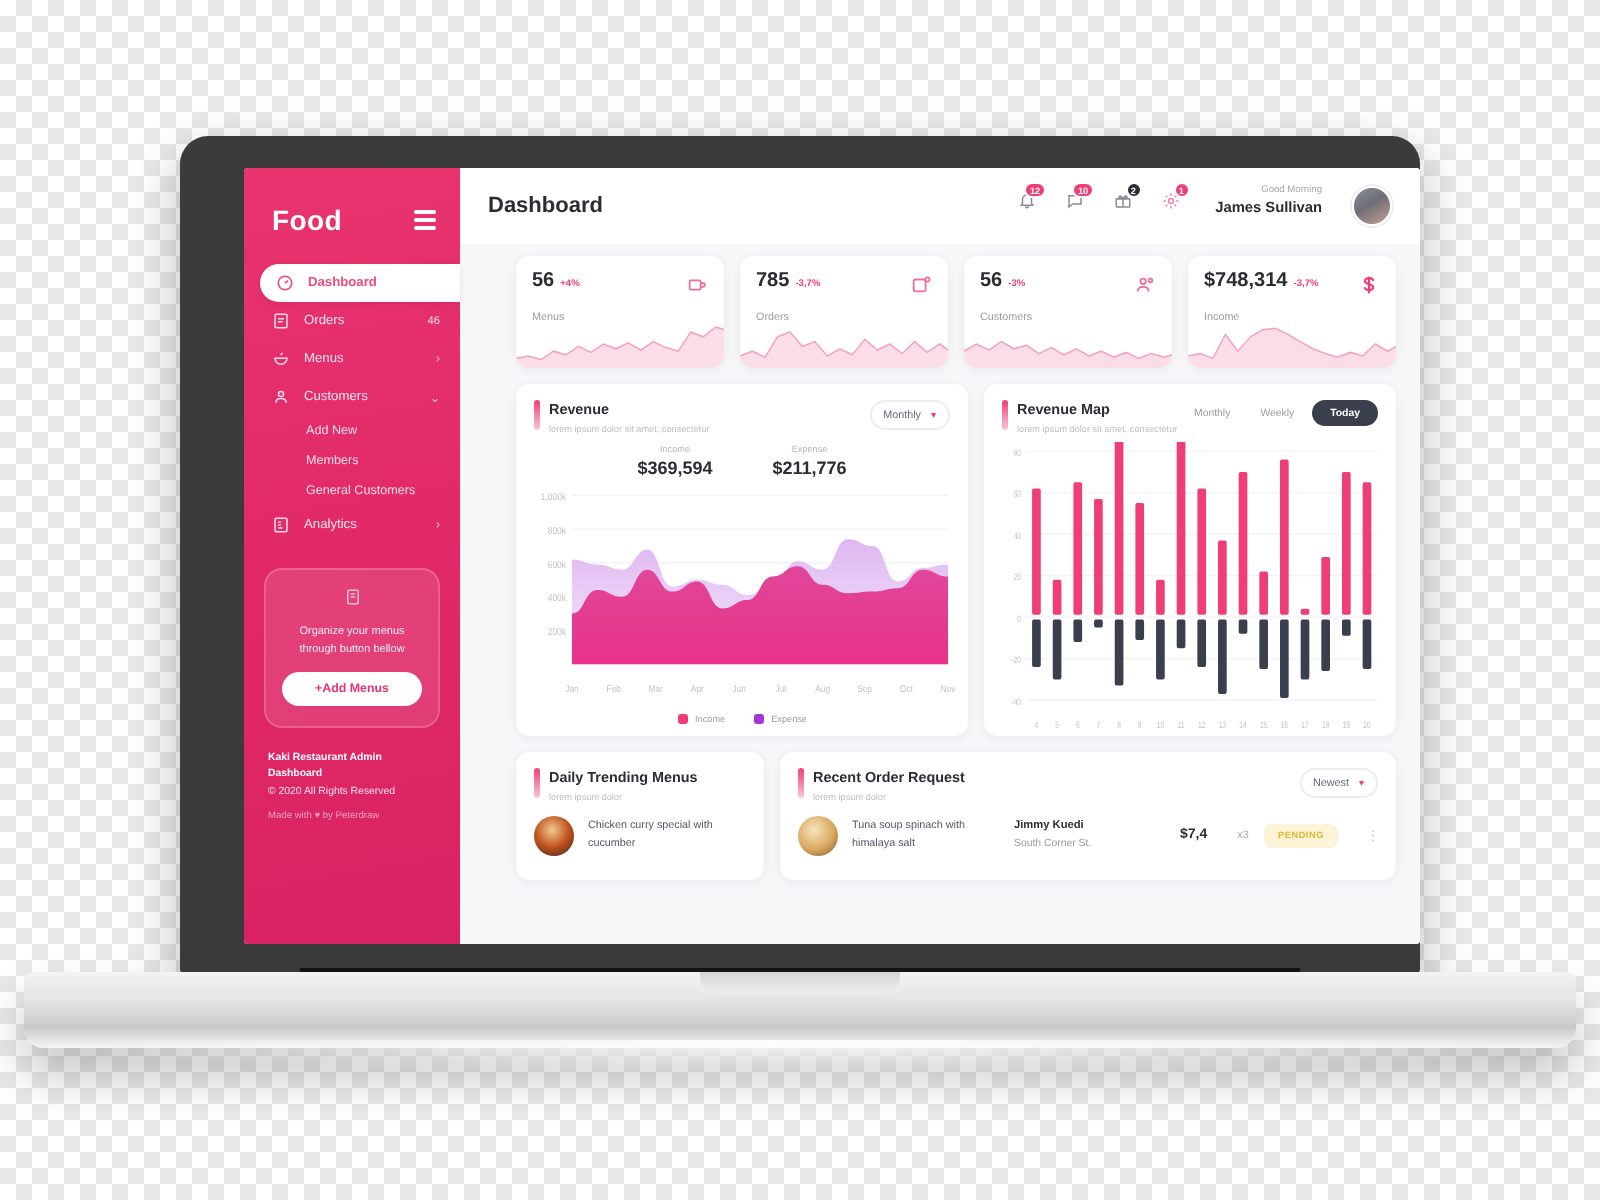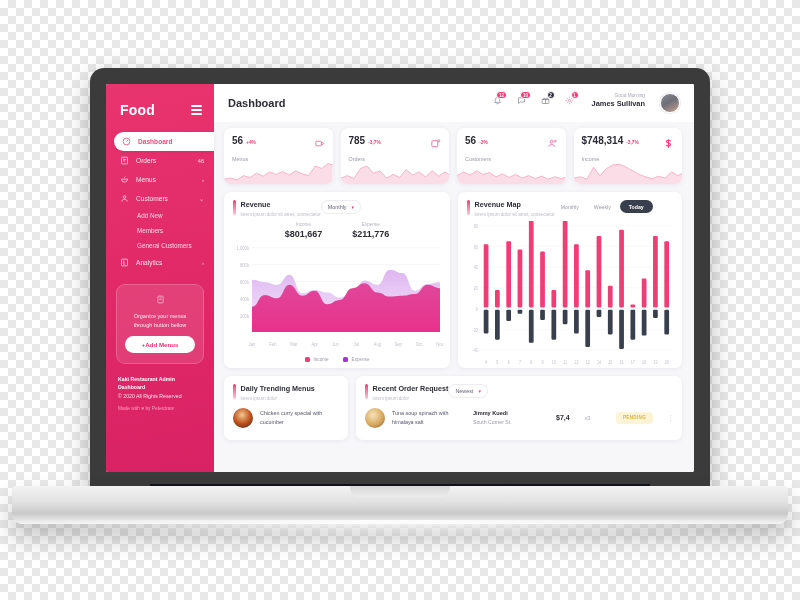--- a/index.html
+++ b/index.html
@@ -27,21 +27,21 @@
   #lid {
     position: absolute;
     left: 90px; top: 68px;
     width: 620px; height: 420px;
     background: #3b3b3b;
     border-radius: 14px 14px 4px 4px;
     box-shadow: 0 10px 26px rgba(0,0,0,.28);
   }
   #screen {
     position: absolute;
-    left: 16px; top: 16px;
+    left: 32px; top: 16px;
     width: 588px; height: 388px;
     background: #ffffff;
     overflow: hidden;
     border-radius: 2px;
   }
   #lid-chin {
     position: absolute; left: 0; bottom: 0; width: 100%; height: 16px;
     background: #3b3b3b; border-radius: 0 0 4px 4px;
   }
 
@@ -150,39 +150,39 @@
   }
   .greet { text-align: right; margin-left: 6px; }
   .greet-small { font-size: 4.8px; color: #a6a6b3; }
   .greet-name { font-size: 7.4px; font-weight: bold; color: #2c2c36; margin-top:1px; }
   .avatar {
     width: 20px; height: 20px; border-radius: 50%; margin-left: 6px;
     background: linear-gradient(150deg,#8d8d96 0%,#6e6e78 45%,#c9a08f 100%);
     border: 1.5px solid #fff; box-shadow: 0 0 0 1px #eee;
   }
 
-  #content { flex: 1; padding: 6px 12px 0 10px; overflow: hidden; }
+  #content { flex: 1; padding: 6px 12px 0 28px; overflow: hidden; }
 
   
   .stat-row { display: flex; gap: 8px; }
   .stat-card {
     flex: 1; background:#fff; border-radius: 7px; height: 56px;
     box-shadow: 0 1px 5px rgba(40,40,70,.07);
     position: relative; overflow: hidden;
   }
   .stat-top { display:flex; justify-content:space-between; align-items:flex-start; padding: 7px 8px 0 8px; }
   .stat-val { font-size: 10px; font-weight: bold; color:#2c2c36; display:flex; align-items:baseline; gap:3px; }
   .stat-delta { font-size: 4.8px; font-weight: bold; }
   .stat-label { font-size: 5.4px; color:#9a9aa8; padding: 3px 8px 0 8px; }
   .stat-ico svg { width: 11px; height: 11px; }
   .spark { position: absolute; left: 0; bottom: 0; width: 100%; height: 24px; }
 
   
   .panel { background:#fff; border-radius: 7px; box-shadow: 0 1px 5px rgba(40,40,70,.07); }
-  .panel-head { display:flex; align-items:flex-start; justify-content:flex-start; padding: 8px 9px 0 9px; }
+  .panel-head { display:flex; align-items:flex-start; justify-content:space-between; padding: 8px 9px 0 9px; }
   .ptitle-wrap { display:flex; gap:5px; }
   .pbar { width: 2.5px; height: 15px; border-radius: 2px; background: linear-gradient(180deg,#ef3d76,#f9c8d8); flex:0 0 2.5px; }
   .ptitle { font-size: 7.2px; font-weight: bold; color:#2c2c36; }
   .psub { font-size: 4.6px; color:#bcbcc8; margin-top: 2.5px; }
   .pill-select {
     display:flex; align-items:center; gap: 5px;
     border: 1px solid #ececf2; border-radius: 20px;
     padding: 3px 6px; font-size: 5.4px; color:#66667a; cursor: pointer;
   }
   .chev { color:#ef3d76; font-size:5px; }
@@ -483,21 +483,21 @@
                   </div>
                   <div class="pill-select">
                     <span>Monthly</span>
                     <span class="chev">▾</span>
                   </div>
                 </div>
 
                 <div class="rev-figs">
                   <div class="fig">
                     <div class="fig-lbl">Income</div>
-                    <div class="fig-val">$801,667</div>
+                    <div class="fig-val">$369,594</div>
                   </div>
                   <div class="fig">
                     <div class="fig-lbl">Expense</div>
                     <div class="fig-val">$211,776</div>
                   </div>
                 </div>
 
                 <div class="chart-area">
                   <svg id="rev-svg" viewBox="0 0 214 96" preserveAspectRatio="none">
                       <line x1="22" y1="4" x2="210" y2="4" stroke="#f1f1f6" stroke-width="0.5"></line>

